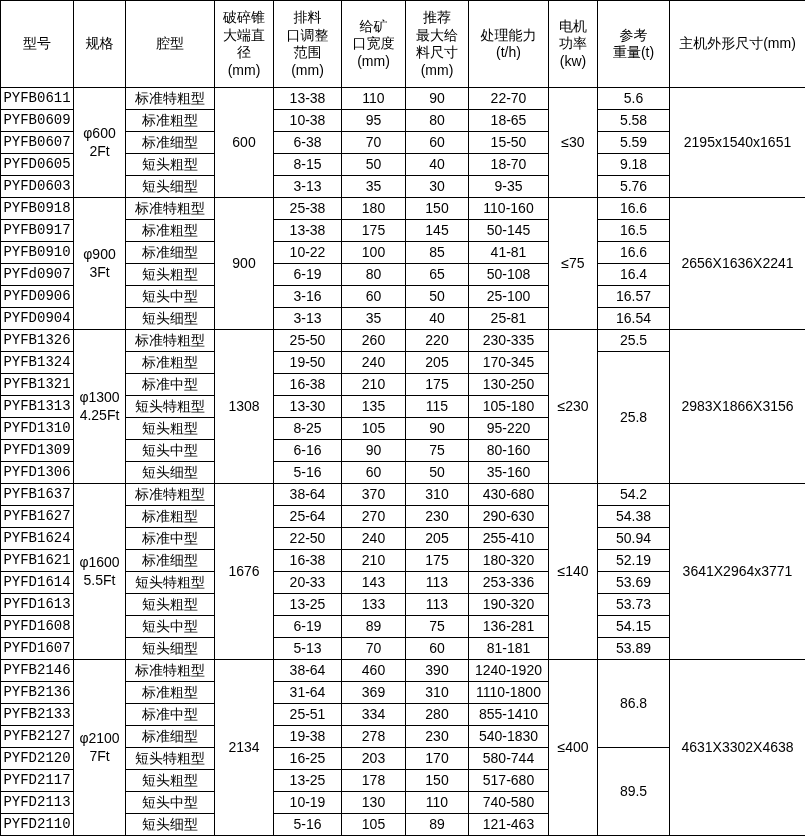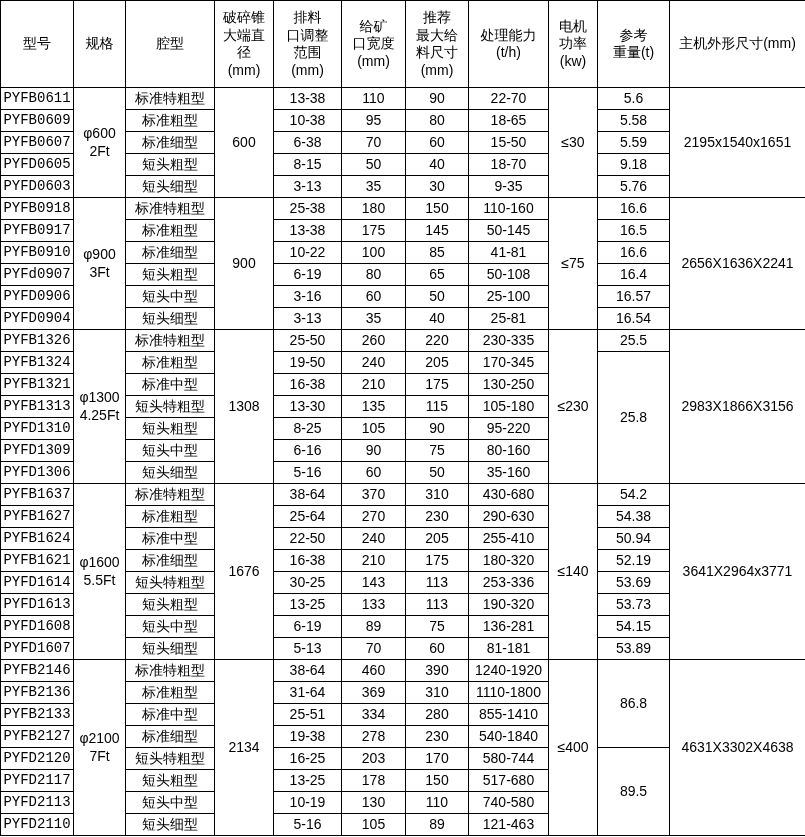--- a/index.html
+++ b/index.html
@@ -287,21 +287,21 @@
       <td>标准细型</td>
       <td>16-38</td>
       <td>210</td>
       <td>175</td>
       <td>180-320</td>
       <td>52.19</td>
     </tr>
     <tr>
       <td class="model">PYFD1614</td>
       <td>短头特粗型</td>
-      <td>30-25</td>
+      <td>20-33</td>
       <td>143</td>
       <td>113</td>
       <td>253-336</td>
       <td>53.69</td>
     </tr>
     <tr>
       <td class="model">PYFD1613</td>
       <td>短头粗型</td>
       <td>13-25</td>
       <td>133</td>
@@ -357,21 +357,21 @@
       <td>334</td>
       <td>280</td>
       <td>855-1410</td>
     </tr>
     <tr>
       <td class="model">PYFB2127</td>
       <td>标准细型</td>
       <td>19-38</td>
       <td>278</td>
       <td>230</td>
-      <td>540-1840</td>
+      <td>540-1830</td>
     </tr>
     <tr>
       <td class="model">PYFD2120</td>
       <td>短头特粗型</td>
       <td>16-25</td>
       <td>203</td>
       <td>170</td>
       <td>580-744</td>
       <td rowspan="4">89.5</td>
     </tr>

